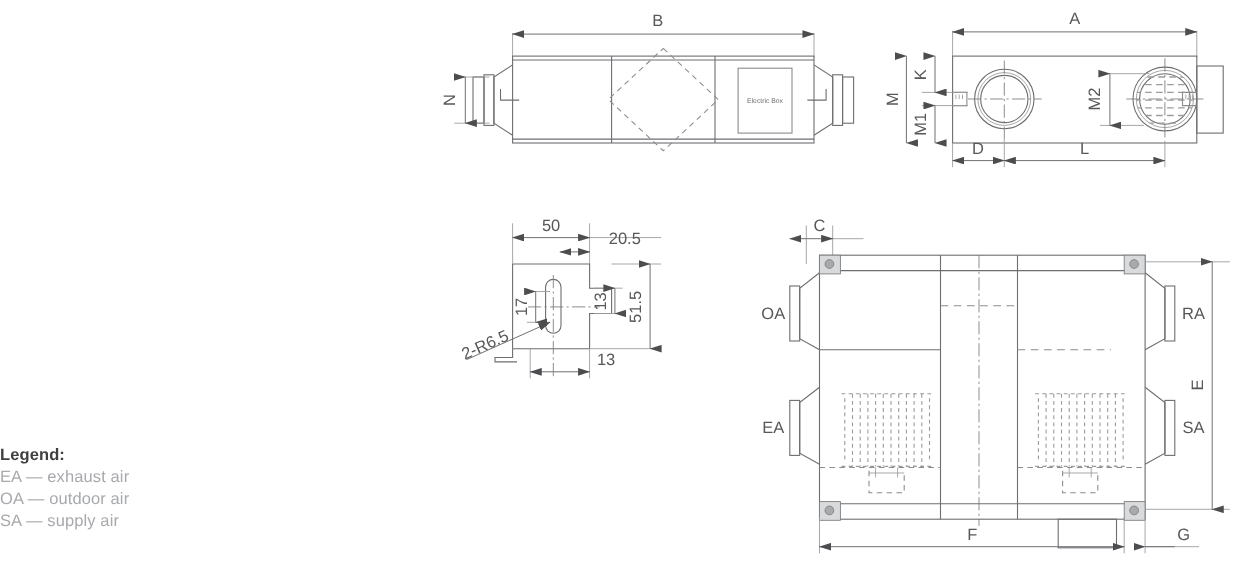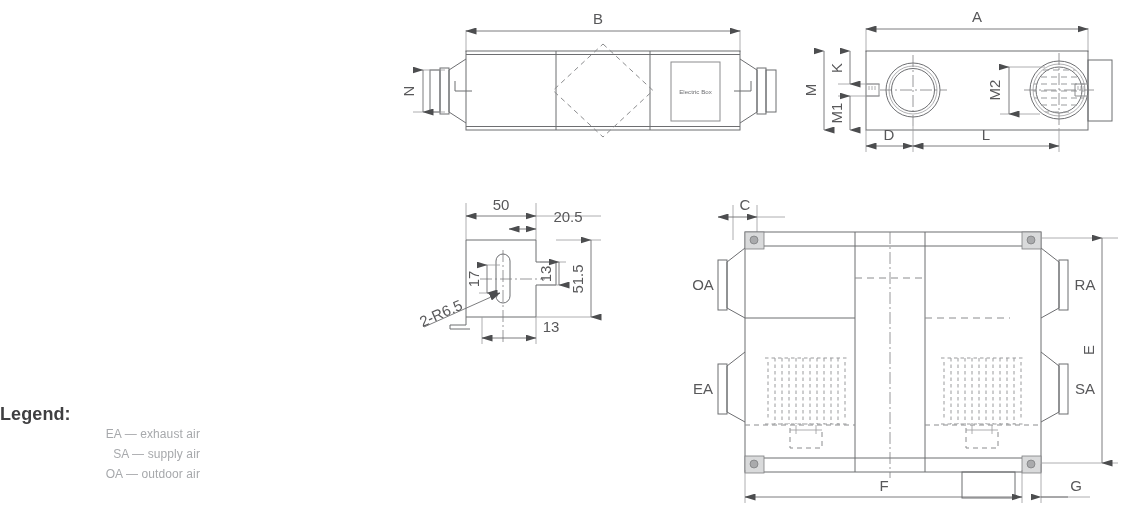--- a/index.html
+++ b/index.html
@@ -11,24 +11,24 @@
   }
   #stage{position:relative;width:1140px;height:525px;}
   svg#drawing{position:absolute;top:0;left:0;width:1140px;height:525px;display:block;}
 
   
   #legend{
     position:absolute;left:0px;top:404px;width:200px;
     line-height:20px;
   }
   #legend .legend-title{
-    font-size:18px;font-weight:bold;color:#3f3f41;letter-spacing:.1px;
+    font-size:15px;font-weight:bold;color:#3f3f41;letter-spacing:.1px;
   }
   #legend .legend-line{
-    font-size:12px;color:#a7a9ac;letter-spacing:.1px;white-space:nowrap;text-align:right;
+    font-size:15px;color:#a7a9ac;letter-spacing:.1px;white-space:nowrap;
   }
 
   
   .solid{fill:none;stroke:#6d6e71;stroke-width:1;}
   .solid-lt{fill:none;stroke:#8b8c8e;stroke-width:1;}
   .thin{fill:none;stroke:#9a9b9d;stroke-width:.8;}
   .dim{fill:none;stroke:#6d6e71;stroke-width:.9;}
   .ext{fill:none;stroke:#9a9b9d;stroke-width:.8;}
   .dash{fill:none;stroke:#8b8c8e;stroke-width:1;stroke-dasharray:7 5;}
   .dash-s{fill:none;stroke:#8b8c8e;stroke-width:1;stroke-dasharray:5 4;}
@@ -359,17 +359,17 @@
       <line class="ext" x1="1041" y1="497" x2="1090" y2="497"></line>
       <line class="dim" x1="1041" y1="497" x2="1068" y2="497" marker-start="url(#ar-r)"></line>
       <text class="lbl" x="1076" y="491" text-anchor="middle">G</text>
     </g>
   </g>
 </svg>
 
 <div id="legend">
   <div class="legend-title">Legend:</div>
   <div class="legend-line">EA — exhaust air</div>
+  <div class="legend-line">OA — outdoor air</div>
   <div class="legend-line">SA — supply air</div>
-  <div class="legend-line">OA — outdoor air</div>
 </div>
 
 </div>
 
 </body></html>

